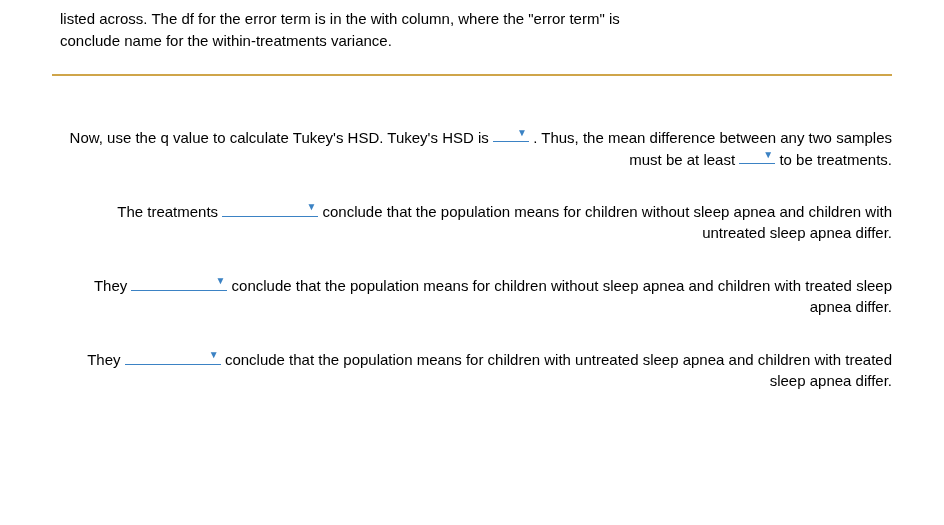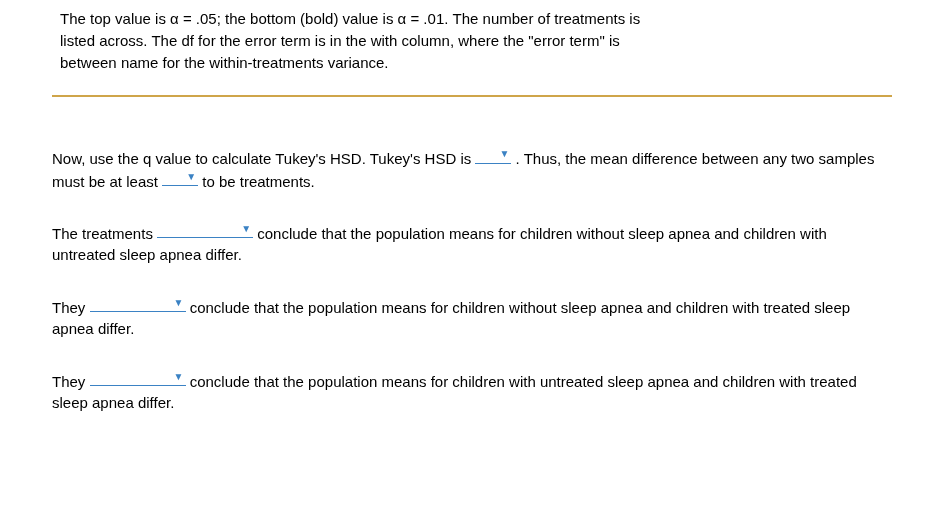--- a/index.html
+++ b/index.html
@@ -21,20 +21,21 @@
     padding-right: 0;
   }
   .hr-gold {
     border: none;
     border-top: 2px solid #cfa54a;
     margin: 22px 0 50px 0;
   }
   p.para {
     margin: 0 0 30px 0;
     padding-left: 0;
+    text-align: right;
   }
   .dropdown {
     display: inline-block;
     min-width: 36px;
     border-bottom: 1px solid #3b82c4;
     vertical-align: baseline;
     padding: 0 18px 0 2px;
     position: relative;
     height: 1.1em;
     box-sizing: border-box;
@@ -54,23 +55,22 @@
   .dropdown .val {
     white-space: pre;
   }
 </style>
 </head>
 <body>
 
 <div class="page">
 
   <div class="indent-block">
-    <div>The top value is α = .05; the bottom (bold) value is α = .01. The number of treatments is</div>
     <div>listed across. The df for the error term is in the with column, where the "error term" is</div>
-    <div>between name for the within-treatments variance.</div>
+    <div>conclude name for the within-treatments variance.</div>
   </div>
 
   <hr class="hr-gold">
 
   <p class="para">
     <span>Now, use the q value to calculate Tukey's HSD. Tukey's HSD is </span><span class="dropdown"><span class="val"></span><span class="caret">▼</span></span><span> . Thus, the mean difference between any two samples must be at least </span><span class="dropdown"><span class="val"></span><span class="caret">▼</span></span><span> to be treatments.</span>
   </p>
 
   <p class="para">
     <span>The treatments </span><span class="dropdown wide"><span class="val"></span><span class="caret">▼</span></span><span> conclude that the population means for children without sleep apnea and children with untreated sleep apnea differ.</span>

